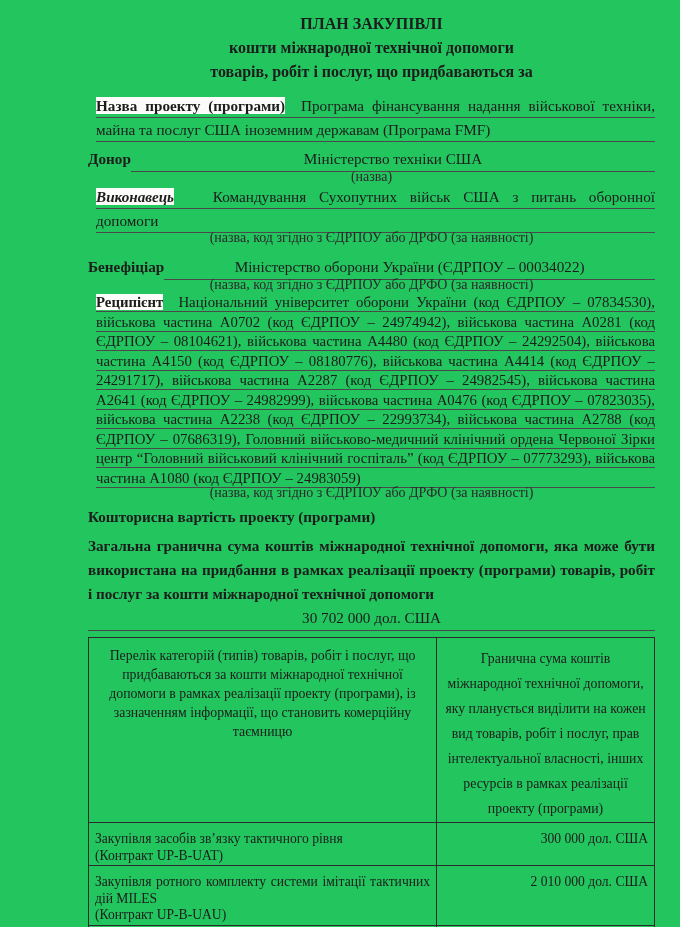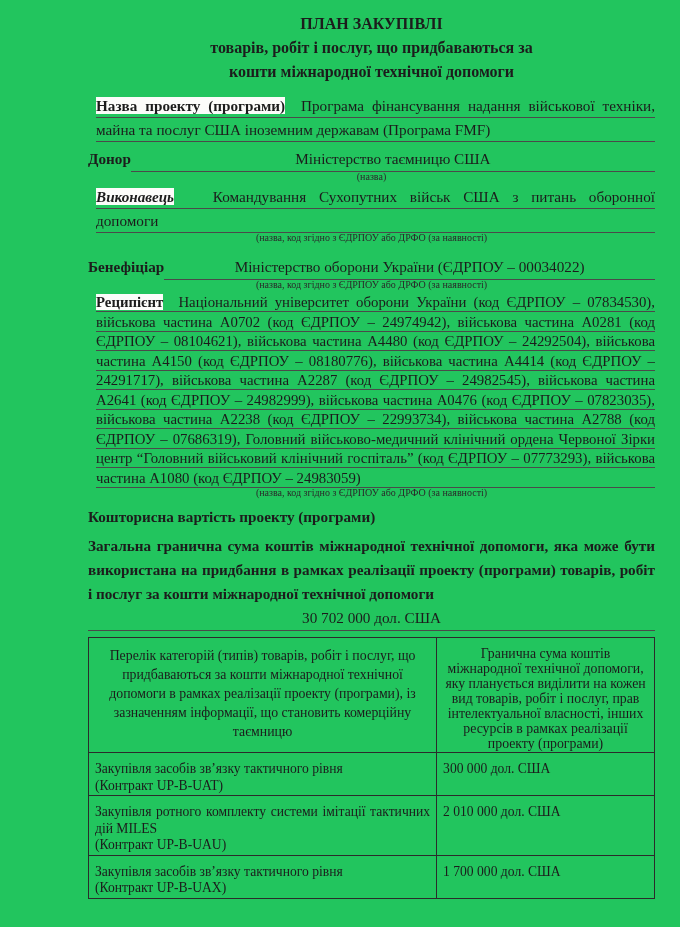--- a/index.html
+++ b/index.html
@@ -27,21 +27,21 @@
       #4a4a4a calc(var(--lh) - 1.3px),
       #4a4a4a var(--lh));
   }
   .lbl { font-weight: bold; background: #fcfcfa; }
   .gap-s { margin-right: 8px; }
   .gap-m { margin-right: 26px; font-style: italic; }
   
   .fline { display: flex; align-items: baseline; font-size: 15.2px; line-height: 24px; }
   .fline .flbl { font-weight: bold; white-space: nowrap; }
   .fline .fval { flex: 1; text-align: center; border-bottom: 1.3px solid #4a4a4a; }
-  .caption { font-size: 10px; line-height: 10px; text-align: center; color: #2a2a2a; }
+  .caption { font-size: 14px; line-height: 10px; text-align: center; color: #2a2a2a; }
   
   .mt-project { margin-top: 10px; }
   .mt-donor { margin-top: 5px; }
   .mt-exec { margin-top: 3px; }
   .mt-benef { margin-top: 12px; }
   .mt-recip { margin-top: 3px; }
   .mt-cost { margin-top: 7px; }
   .mt-para { margin-top: 5px; }
   .recipient { font-size: 14.8px; }
   
@@ -57,43 +57,43 @@
     font-size: 13.6px;
   }
   table.plan th, table.plan td {
     border: 1.5px solid #2b2b2b;
     vertical-align: top;
     font-weight: normal;
     padding: 8px 6px 1px;
   }
   table.plan th { text-align: center; }
   th.h-items { line-height: 19px; font-size: 13.8px; }
-  th.h-amount { line-height: 15px; font-size: 13.8px; }
+  th.h-amount { line-height: 25px; font-size: 13.8px; }
   td.cdesc { line-height: 16.5px; }
   td.cdesc .desc { text-align: justify; }
-  td.camt { text-align: left; line-height: 16.5px; }
+  td.camt { text-align: right; line-height: 16.5px; }
   col.c1 { width: 61.5%; }
   col.c2 { width: 38.5%; }
 </style>
 </head>
 <body>
 
 <div class="page">
 
   <div class="title">
     <div>ПЛАН ЗАКУПІВЛІ</div>
+    <div>кошти міжнародної технічної допомоги</div>
     <div>товарів, робіт і послуг, що придбаваються за</div>
-    <div>кошти міжнародної технічної допомоги</div>
   </div>
 
   <p class="field ruled mt-project" style="--lh:24px"><b class="lbl gap-s">Назва проекту (програми)</b> <span>Програма фінансування надання військової техніки, майна та послуг США іноземним державам (Програма FMF)</span></p>
 
   <div class="fline mt-donor">
     <b class="flbl">Донор</b>
-    <span class="fval">Міністерство таємницю США</span>
+    <span class="fval">Міністерство техніки США</span>
   </div>
   <div class="caption">(назва)</div>
 
   <p class="field ruled mt-exec" style="--lh:24px"><b class="lbl gap-m">Виконавець</b> <span>Командування Сухопутних військ США з питань оборонної допомоги</span></p>
   <div class="caption">(назва, код згідно з ЄДРПОУ або ДРФО (за наявності)</div>
 
   <div class="fline mt-benef">
     <b class="flbl">Бенефіціар</b>
     <span class="fval">Міністерство оборони України (ЄДРПОУ – 00034022)</span>
   </div>

